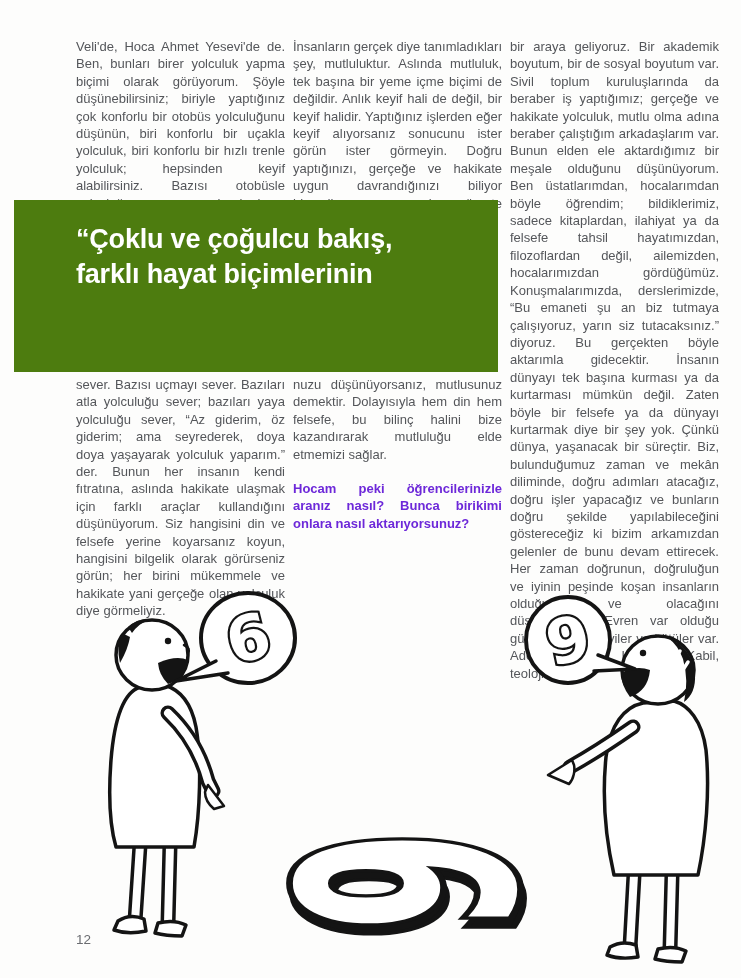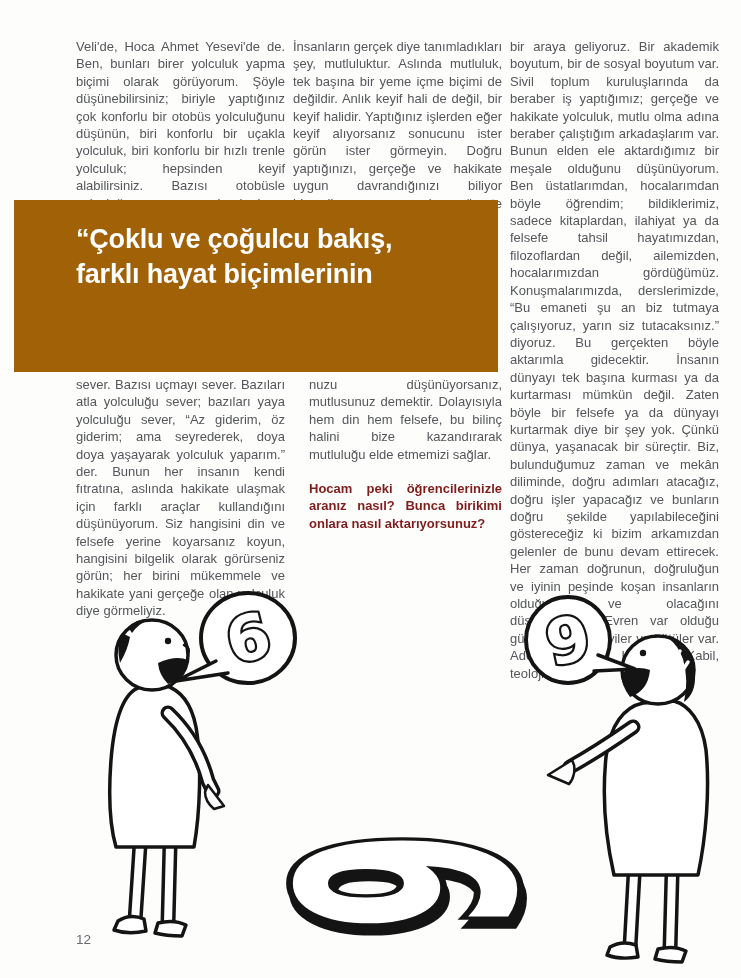--- a/index.html
+++ b/index.html
@@ -11,32 +11,32 @@
     font-family:"Liberation Sans", sans-serif;
   }
   .col{
     position:absolute;
     width:209px;
     font-size:13px;
     line-height:17.4px;
     color:#54565a;
     text-align:justify;
   }
-  .col p{margin:0 0 17px 16px;}
-  .col .question{font-weight:bold;color:#7f1d1d;}
+  .col p{margin:0 0 17px 0;}
+  .col .question{font-weight:bold;color:#6d28d9;}
   .col1-top{left:76px;top:38px;}
   .col2-top{left:293px;top:38px;}
   .col3{left:510px;top:38px;}
   .col1-bottom{left:76px;top:376px;}
   .col2-bottom{left:293px;top:376px;}
   .quote-box{
     position:absolute;
     left:14px;top:200px;
     width:484px;height:172px;
-    background:#a16207;
+    background:#4d7c0f;
     box-sizing:border-box;
     padding:22px 8px 0 62px;
   }
   .quote-line{
     color:#ffffff;
     font-size:27px;
     font-weight:bold;
     line-height:35px;
     letter-spacing:-0.2px;
     white-space:nowrap;

